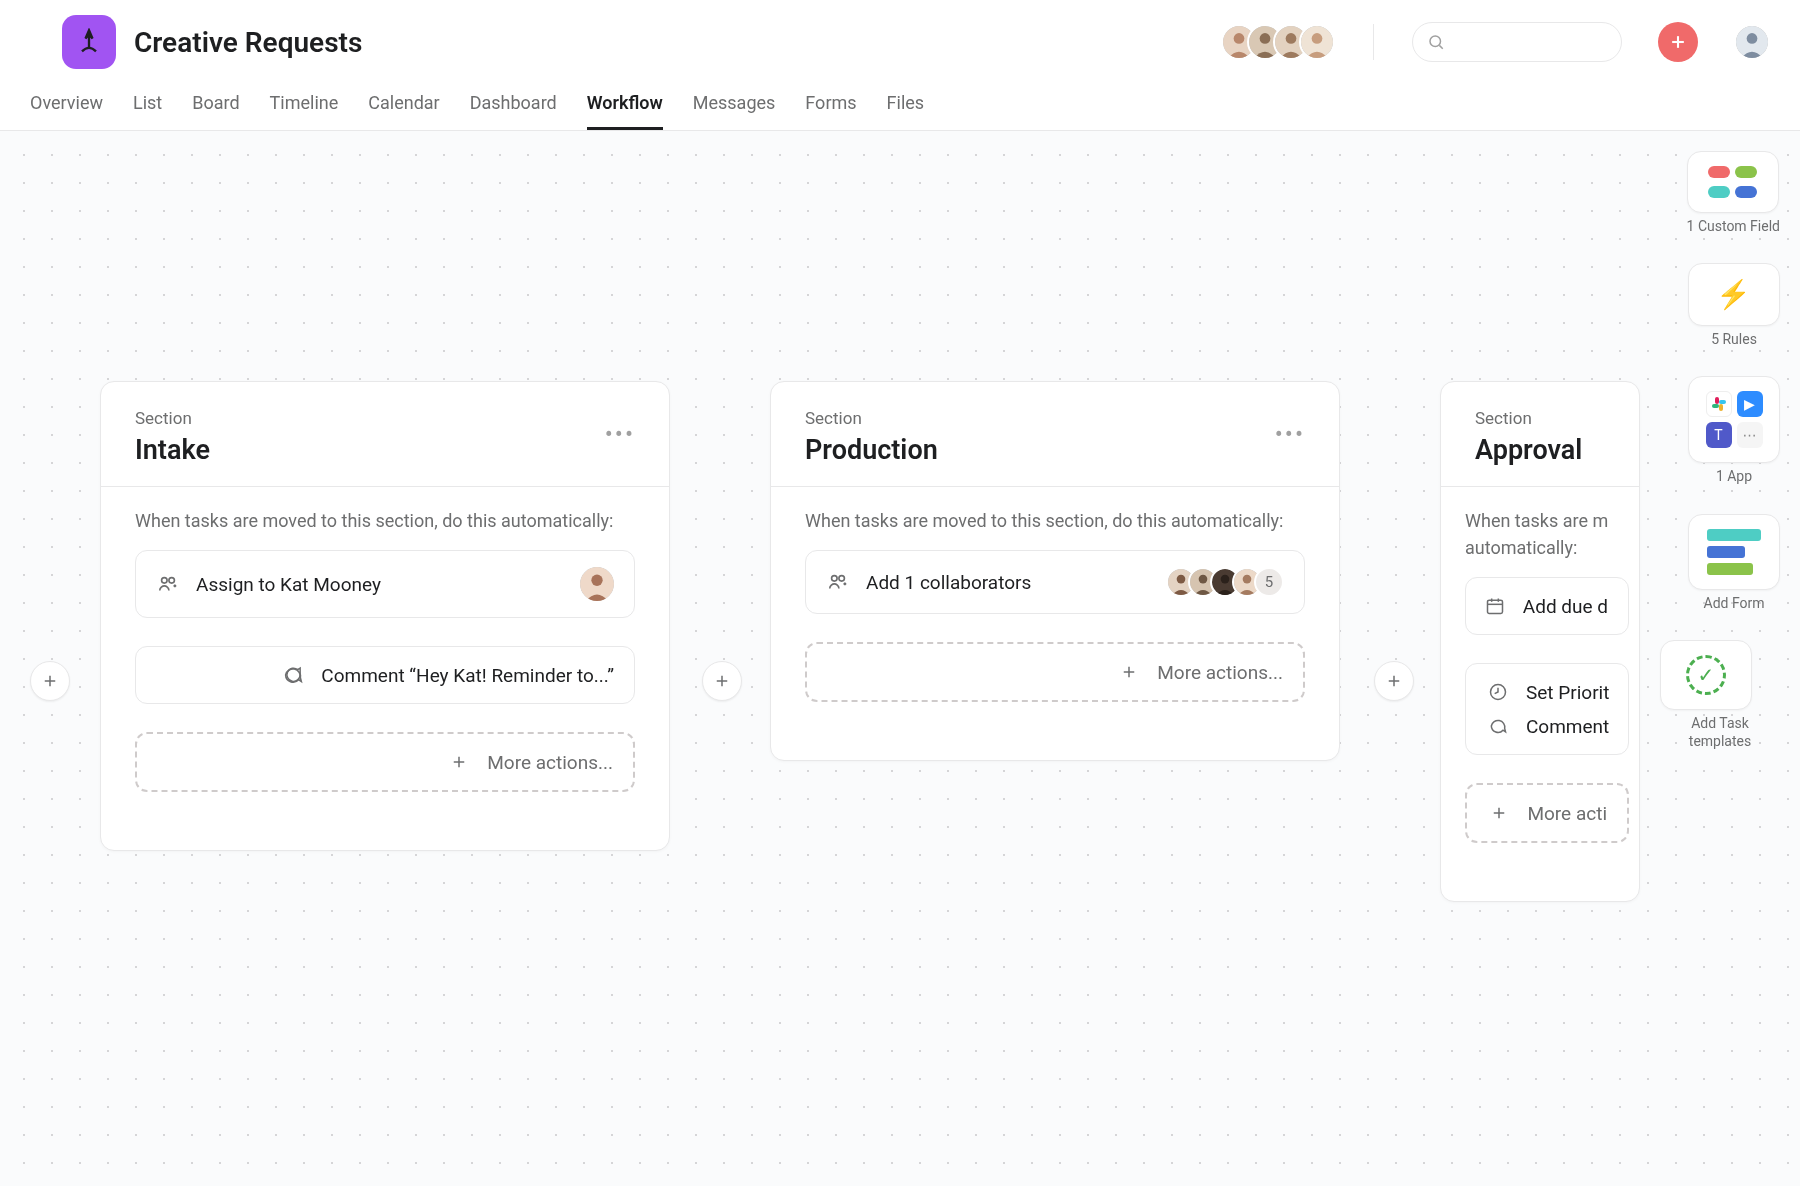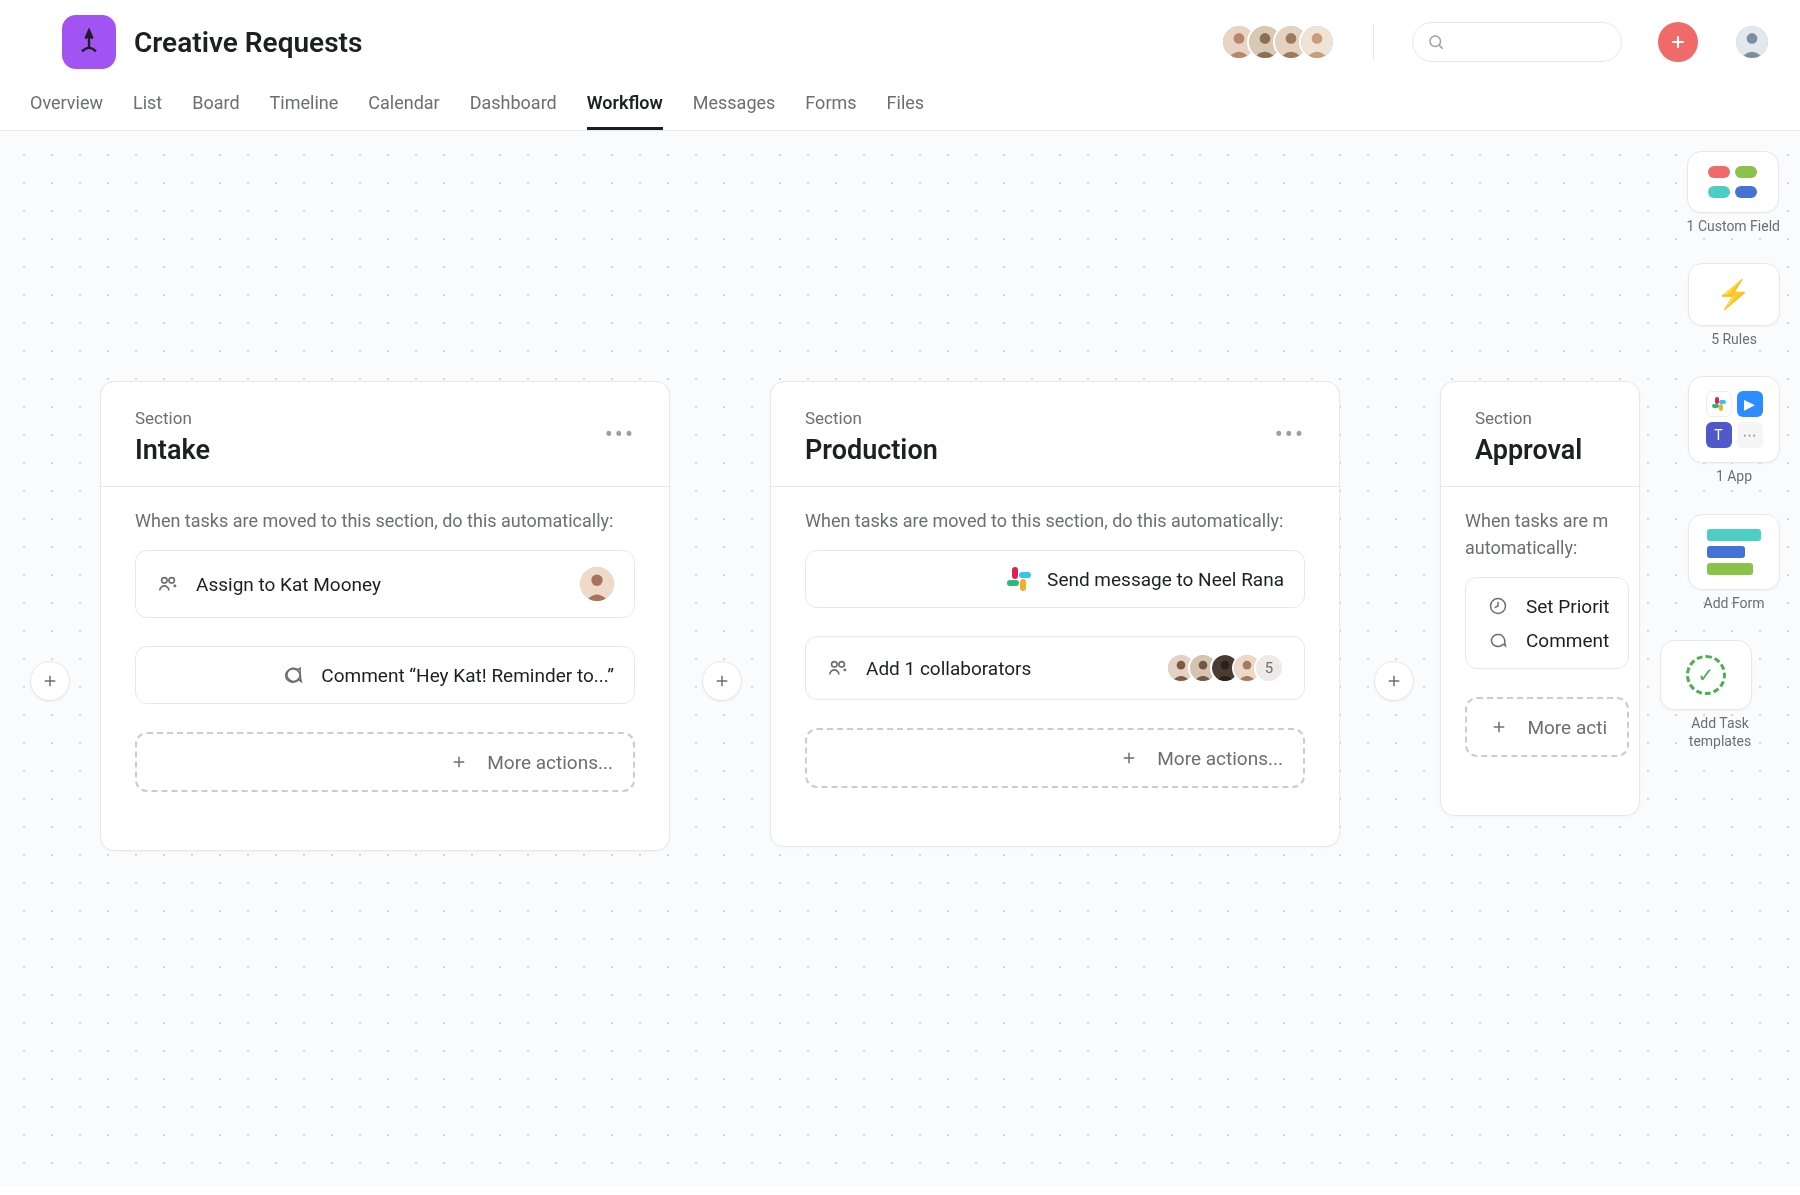--- a/index.html
+++ b/index.html
@@ -316,29 +316,20 @@
         <div>
           <div class="section-label">Section</div>
           <div class="section-name">Production</div>
         </div>
         <div class="more-icon">•••</div>
       </div>
       <div class="section-divider"></div>
       <div class="section-body">
         <div class="rule-intro">When tasks are moved to this section, do this automatically:</div>
 
-        <div class="rule-card">
-          <span class="slack-logo">
-            <span style="background:#e01e5a;width:6px;height:12px;left:5px;top:0;"></span>
-            <span style="background:#36c5f0;width:12px;height:6px;left:12px;top:5px;"></span>
-            <span style="background:#ecb22e;width:6px;height:12px;left:13px;top:12px;"></span>
-            <span style="background:#2eb67d;width:12px;height:6px;left:0;top:13px;"></span>
-          </span>
-          <span>Send message to Neel Rana</span>
-        </div>
 
         <div class="rule-card">
           <span class="icon-box">
             <svg viewBox="0 0 24 24" width="22" height="22" fill="none" stroke="currentColor" stroke-width="1.8">
                 <circle cx="8" cy="8" r="3"></circle>
                 <circle cx="16" cy="8" r="3"></circle>
                 <path d="M3 19c0-3 3-5 5-5s5 2 5 5"></path>
                 <path d="M18 14l3 0M19.5 12.5l0 3"></path>
               </svg>
           </span>
@@ -391,20 +382,31 @@
       <div class="section-head" style="padding:26px 20px 20px 34px;">
         <div>
           <div class="section-label">Section</div>
           <div class="section-name">Approval</div>
         </div>
       </div>
       <div class="section-divider"></div>
       <div class="section-body" style="padding:20px 10px 30px 24px;">
         <div class="rule-intro" style="white-space:normal;">When tasks are m<br>automatically:</div>
 
+        <div class="rule-card">
+          <span class="icon-box">
+            <svg viewBox="0 0 24 24" width="20" height="20" fill="none" stroke="currentColor" stroke-width="1.8">
+                <rect x="3" y="5" width="18" height="16" rx="2"></rect>
+                <line x1="3" y1="10" x2="21" y2="10"></line>
+                <line x1="8" y1="3" x2="8" y2="7"></line>
+                <line x1="16" y1="3" x2="16" y2="7"></line>
+              </svg>
+          </span>
+          <span>Add due d</span>
+        </div>
 
         <div class="rule-card" style="flex-direction:column;align-items:flex-start;gap:10px;">
           <div style="display:flex;align-items:center;gap:16px;">
             <span class="icon-box">
               <svg viewBox="0 0 24 24" width="20" height="20" fill="none" stroke="currentColor" stroke-width="1.8">
                   <circle cx="12" cy="12" r="9"></circle>
                   <polyline points="12 7 12 12 8 14"></polyline>
                 </svg>
             </span>
             <span>Set Priorit</span>

